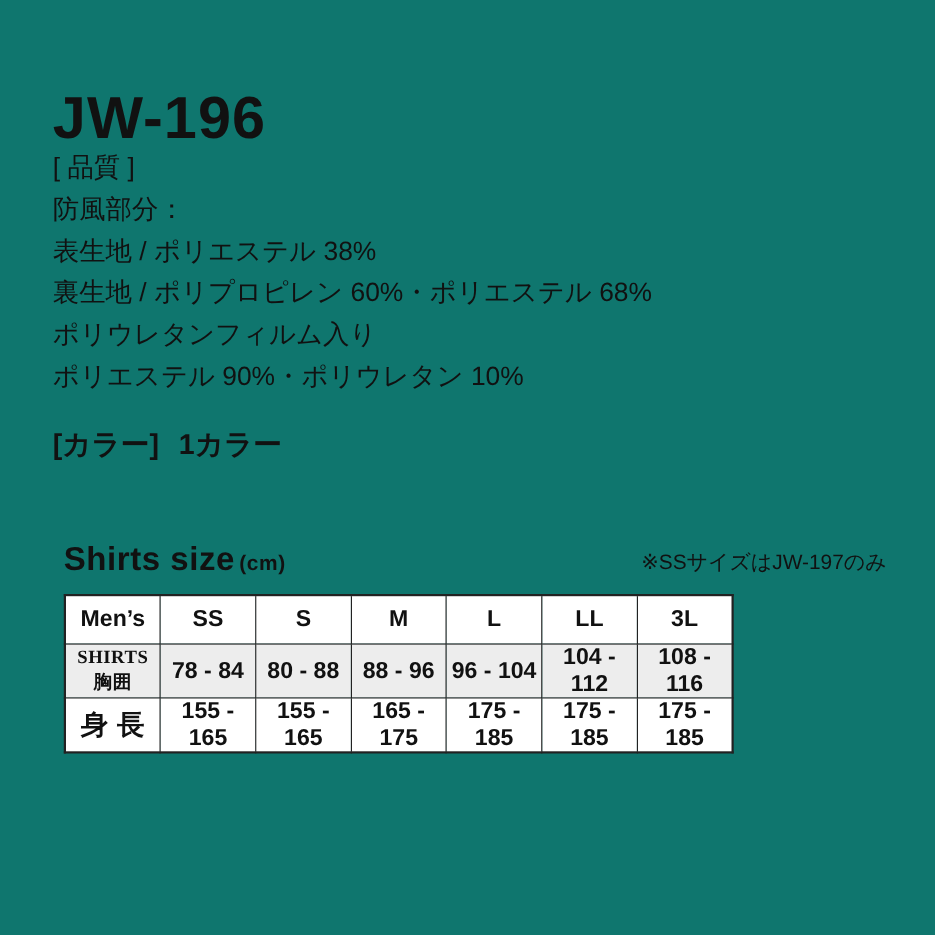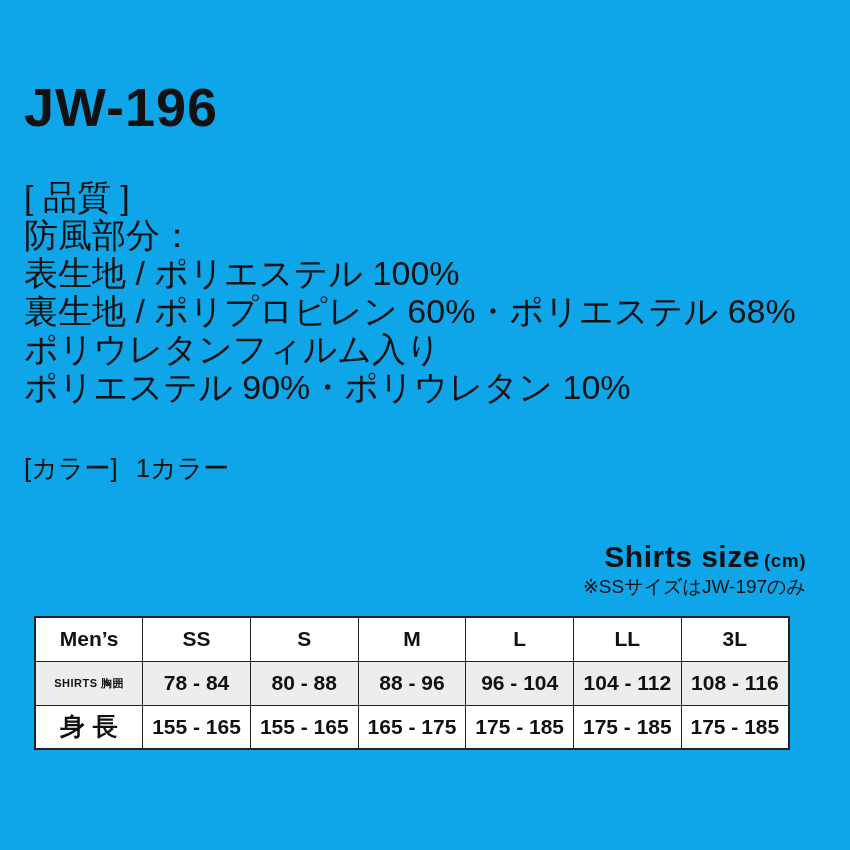--- a/index.html
+++ b/index.html
@@ -7,107 +7,106 @@
   body {
     width: 850px;
     height: 850px;
     font-family: "Liberation Sans", "DejaVu Sans", sans-serif;
     color: var(--text, #111111);
     overflow: hidden;
   }
   .page {
     width: 850px;
     height: 850px;
-    padding: 80px 40px 0 24px;
-    background: #0ea5e9;
+    padding: 80px 40px 0 48px;
+    background: #0f766e;
   }
   
   .model {
     font-size: 54px;
     font-weight: 800;
     letter-spacing: 1px;
     line-height: 1.0;
   }
   .product-name {
     margin-top: 20px;
     font-size: 33px;
     font-weight: 700;
     line-height: 1.55;
     letter-spacing: 1px;
   }
   
   .quality {
-    margin-top: 44px;
-    font-size: 34px;
+    font-size: 24px;
     font-weight: 400;
     line-height: 38px;
   }
   .quality-heading { line-height: 38px; }
   .q-row { display: flex; align-items: flex-start; flex-direction: column; }
   .q-key { white-space: nowrap; }
   .q-lines { display: flex; flex-direction: column; }
   
   .color-line {
-    margin-top: 44px;
+    margin-top: 24px;
     font-size: 26px;
     line-height: 36px;
     display: flex;
+    font-weight: bold;
   }
   .color-value { margin-left: 18px; }
   
   .size-heading-row {
-    margin-top: 54px;
+    margin-top: 70px;
     display: flex;
     justify-content: space-between;
     align-items: flex-end;
     padding: 0 4px 0 10px;
-    flex-direction: column;
   }
   .size-title { font-size: 30px; font-weight: 800; letter-spacing: 0.5px; }
   .size-title .unit { font-size: 19px; font-weight: 700; margin-left: 4px; }
   .size-note { font-size: 19px; font-weight: 400; padding-bottom: 2px; }
   
   .size-table {
     margin-top: 14px;
     margin-left: 10px;
     border-collapse: collapse;
     table-layout: fixed;
-    width: 756px;
+    width: 609px;
     border: 2px solid var(--border, #222222);
   }
   .size-table th, .size-table td {
     border: 1px solid var(--border, #222222);
     height: 44px;
     text-align: center;
     vertical-align: middle;
     font-weight: 700;
     font-size: 21px;
     background: #ffffff;
     padding: 0 2px;
   }
   .size-table .row-label { font-size: 25px; letter-spacing: 0.5px; }
-  .size-table .row-label.small { font-size: 11px; }
+  .size-table .row-label.small { font-size: 17px; font-family: Liberation Serif, serif; }
   .size-table tr.shaded th, .size-table tr.shaded td {
     background: var(--shaded_row_bg, #ededed);
   }
 </style>
 </head>
 <body>
 
 <div class="page">
 
   <h1 class="model">JW-196</h1>
 
 
   <section class="quality">
     <div class="quality-heading">[ 品質 ]</div>
     <div class="q-row">
       <span class="q-key">防風部分：</span>
       <span class="q-lines">
-        <span>表生地 / ポリエステル 100%</span>
+        <span>表生地 / ポリエステル 38%</span>
         <span>裏生地 / ポリプロピレン 60%・ポリエステル 68%</span>
         <span>ポリウレタンフィルム入り</span>
       </span>
     </div>
     <div class="q-row">
       <span>ポリエステル 90%・ポリウレタン 10%</span>
     </div>
   </section>
 
   <div class="color-line">

